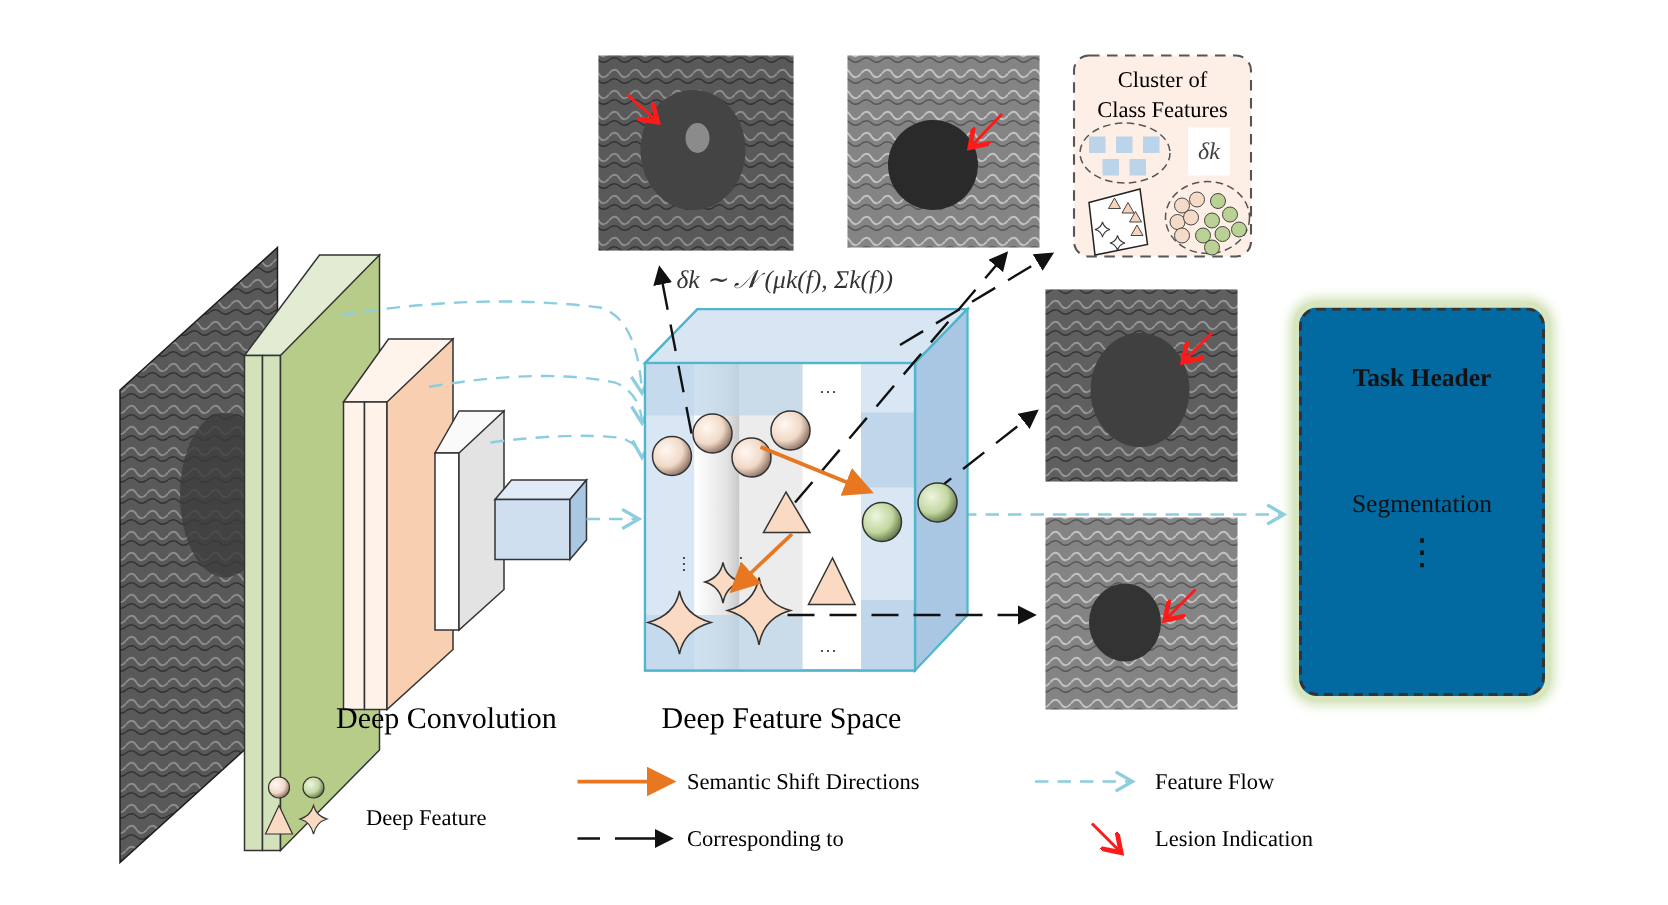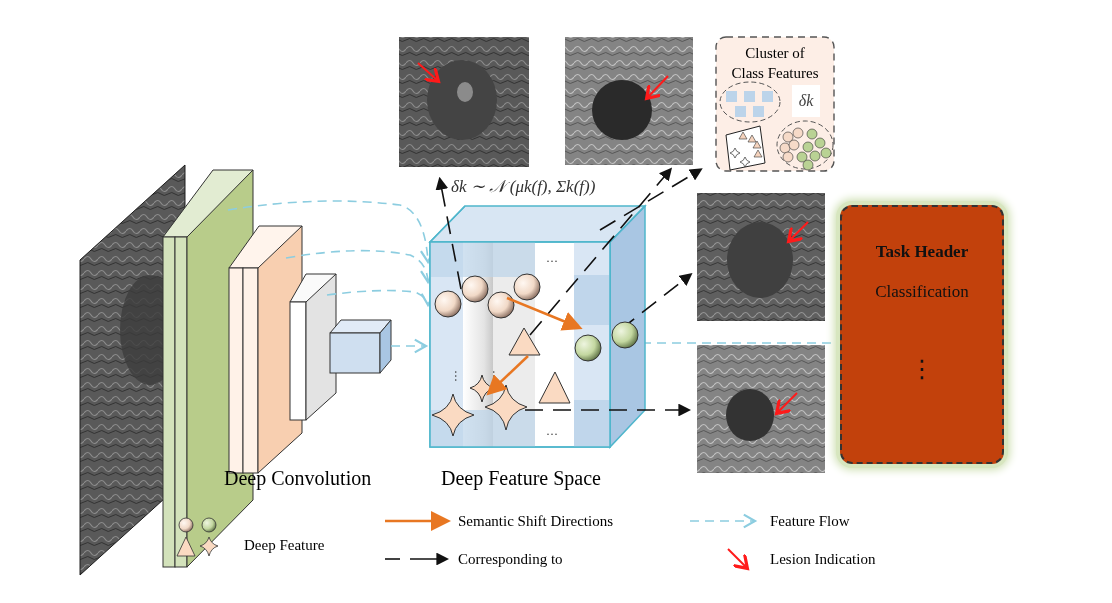--- a/index.html
+++ b/index.html
@@ -1,22 +1,22 @@
 <!DOCTYPE html>
 <html><head>
 <meta charset="utf-8">
 <style>
   html, body { margin:0; padding:0; background:#ffffff; }
   body { width:1112px; height:603px; position:relative; overflow:hidden;
          font-family:"Liberation Serif", serif; color:#111; }
   #canvas { position:absolute; left:0; top:0; width:1112px; height:603px; }
   .lbl { font-family:"Liberation Serif", serif; }
-  .task-box { position:absolute; left:840px; top:205px; width:160px; height:255px;
+  .task-box { position:absolute; left:866px; top:205px; width:160px; height:255px;
               border:2px dashed #333; border-radius:12px;
-              box-shadow:0 0 0 4px #d7e6bf, 0 0 8px 6px #cfe0b3; background:#c2410c; }
+              box-shadow:0 0 0 4px #d7e6bf, 0 0 8px 6px #cfe0b3; background:#0369a1; }
   .task-box .item { position:absolute; left:0; width:100%; text-align:center; font-size:17px; }
   .task-title { font-weight:bold; }
 </style>
 </head>
 <body>
 
 <svg id="canvas" width="1112" height="603" viewBox="0 0 1112 603" xmlns="http://www.w3.org/2000/svg">
   <defs>
     <radialGradient id="gBeige" cx="35%" cy="35%" r="70%">
       <stop offset="0%" stop-color="#fff8f2"></stop>
@@ -231,15 +231,15 @@
     <line x1="690" y1="521" x2="755" y2="521" stroke="#8ccde0" stroke-width="1.6" stroke-dasharray="9,6" marker-end="url(#mFlow)"></line>
     <text x="770" y="526" font-size="15" class="lbl">Feature Flow</text>
 
     <line x1="728" y1="549" x2="746" y2="567" stroke="#ff1a1a" stroke-width="2" marker-end="url(#mRed)"></line>
     <text x="770" y="564" font-size="15" class="lbl">Lesion Indication</text>
   </g>
 </svg>
 
 <div class="task-box">
   <div class="item task-title" style="top:35px;">Task Header</div>
-  <div class="item" style="top:75px;">Classification</div>
+  <div class="item" style="top:119px;">Segmentation</div>
   <div class="item" style="top:150px; font-size:24px; line-height:24px;">⋮</div>
 </div>
 
 </body></html>

